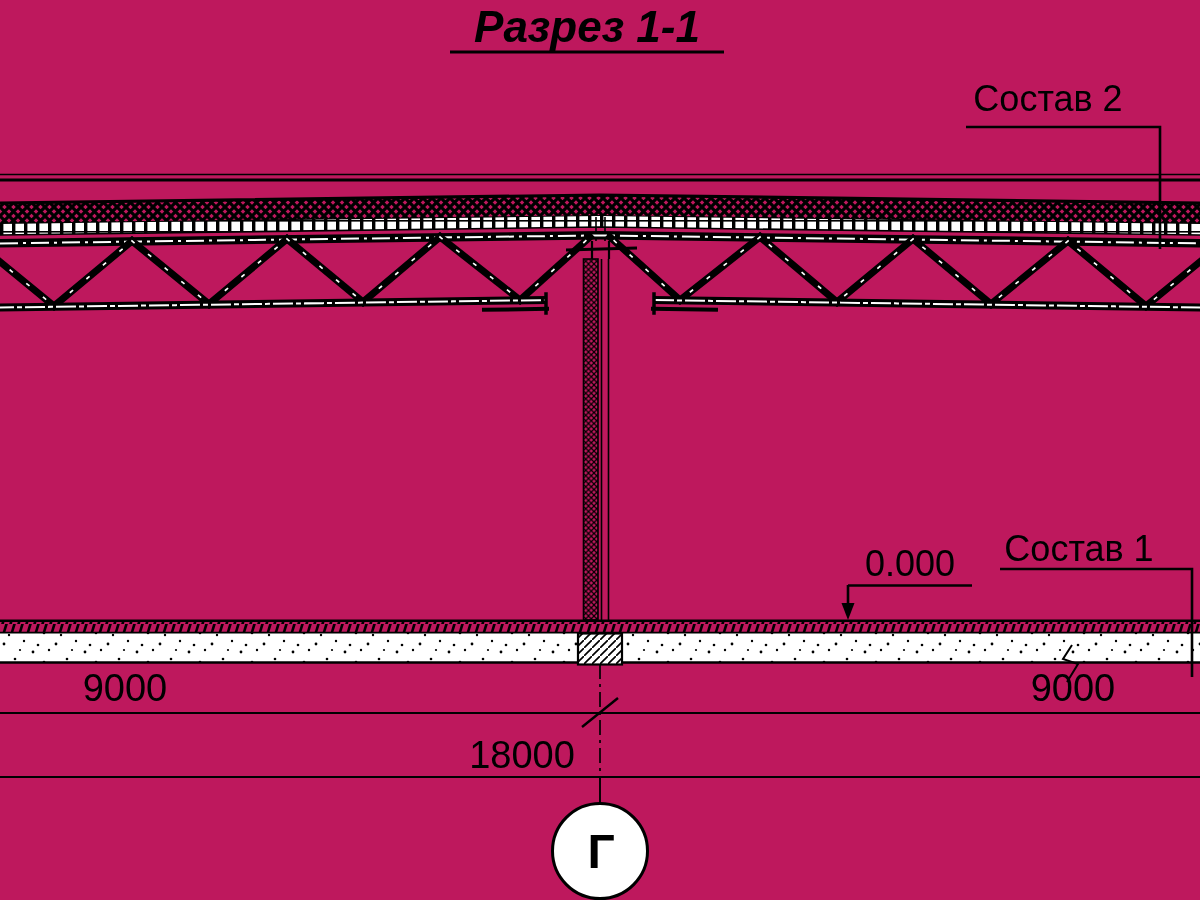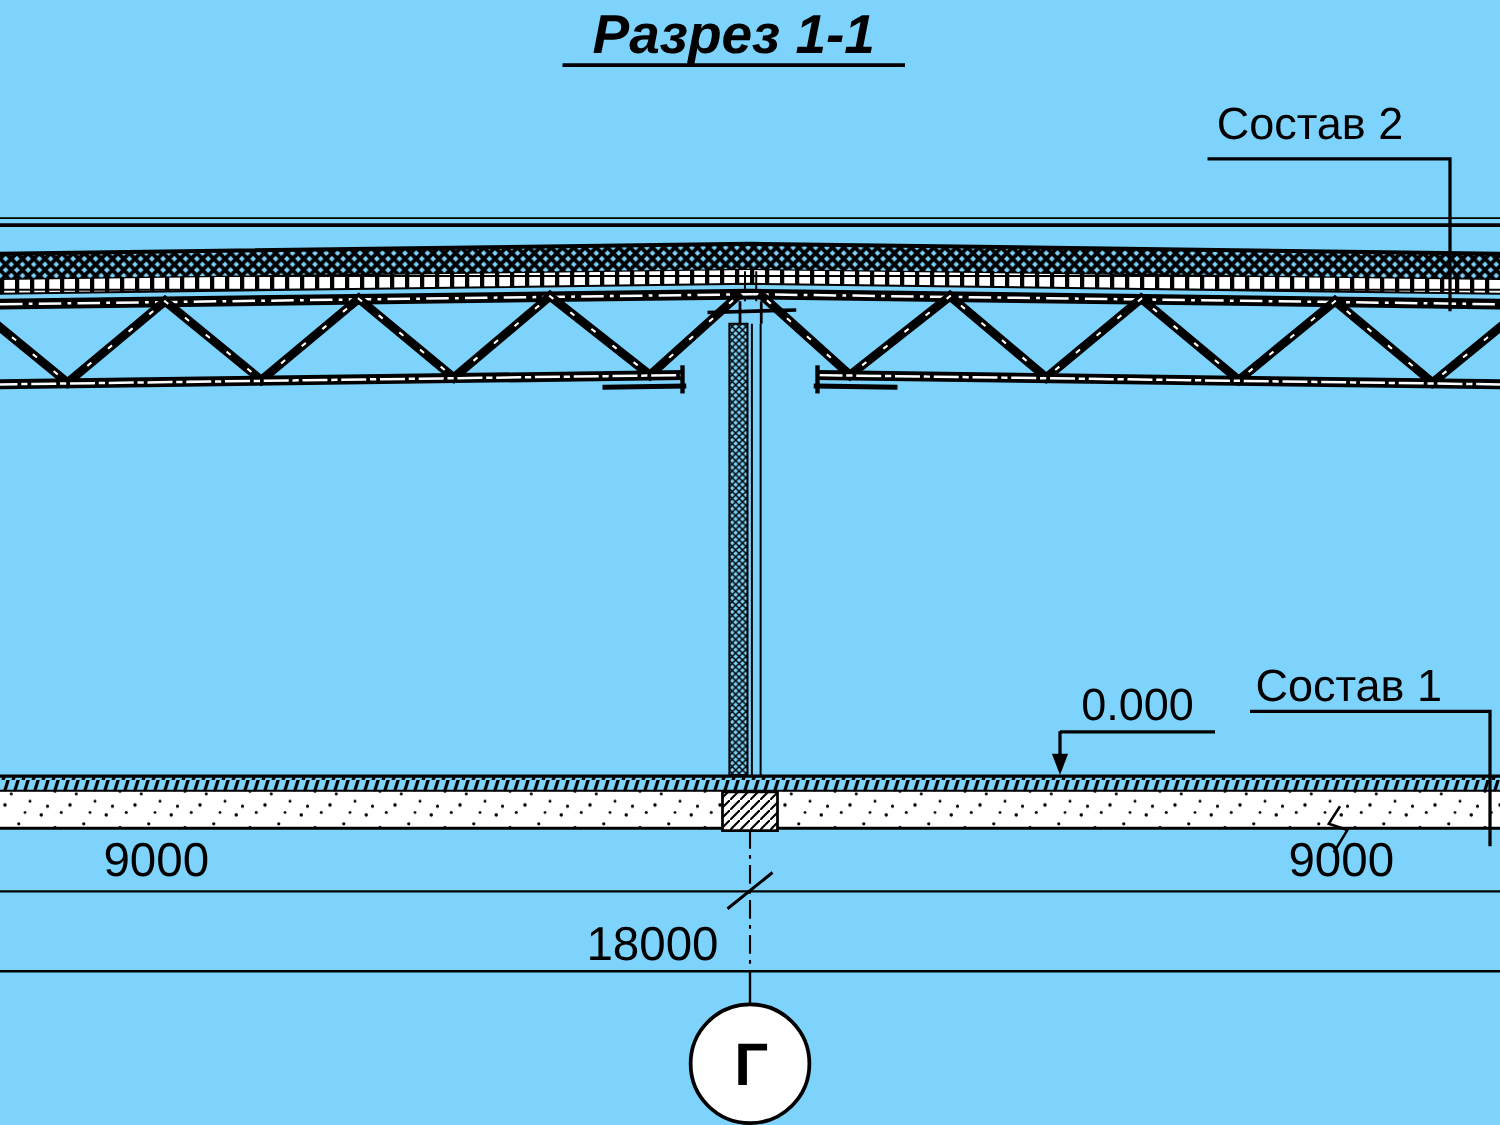--- a/index.html
+++ b/index.html
@@ -1,16 +1,16 @@
 <!DOCTYPE html>
 <html><head>
 <meta charset="utf-8">
 <style>
   html,body{margin:0;padding:0;background:#ffffff;}
-  .page{width:1200px;height:900px;position:relative;background:#7dd3fc;overflow:hidden;}
+  .page{width:1200px;height:900px;position:relative;background:#be185d;overflow:hidden;}
   svg{display:block;font-family:"Liberation Sans", sans-serif;}
   text{fill:#000;}
   .t-title{font-size:44px;font-style:italic;font-weight:bold;}
   .t-callout{font-size:36px;}
   .t-dim{font-size:38px;}
   .t-axis{font-size:48px;font-weight:bold;}
 </style>
 </head>
 <body>
 

